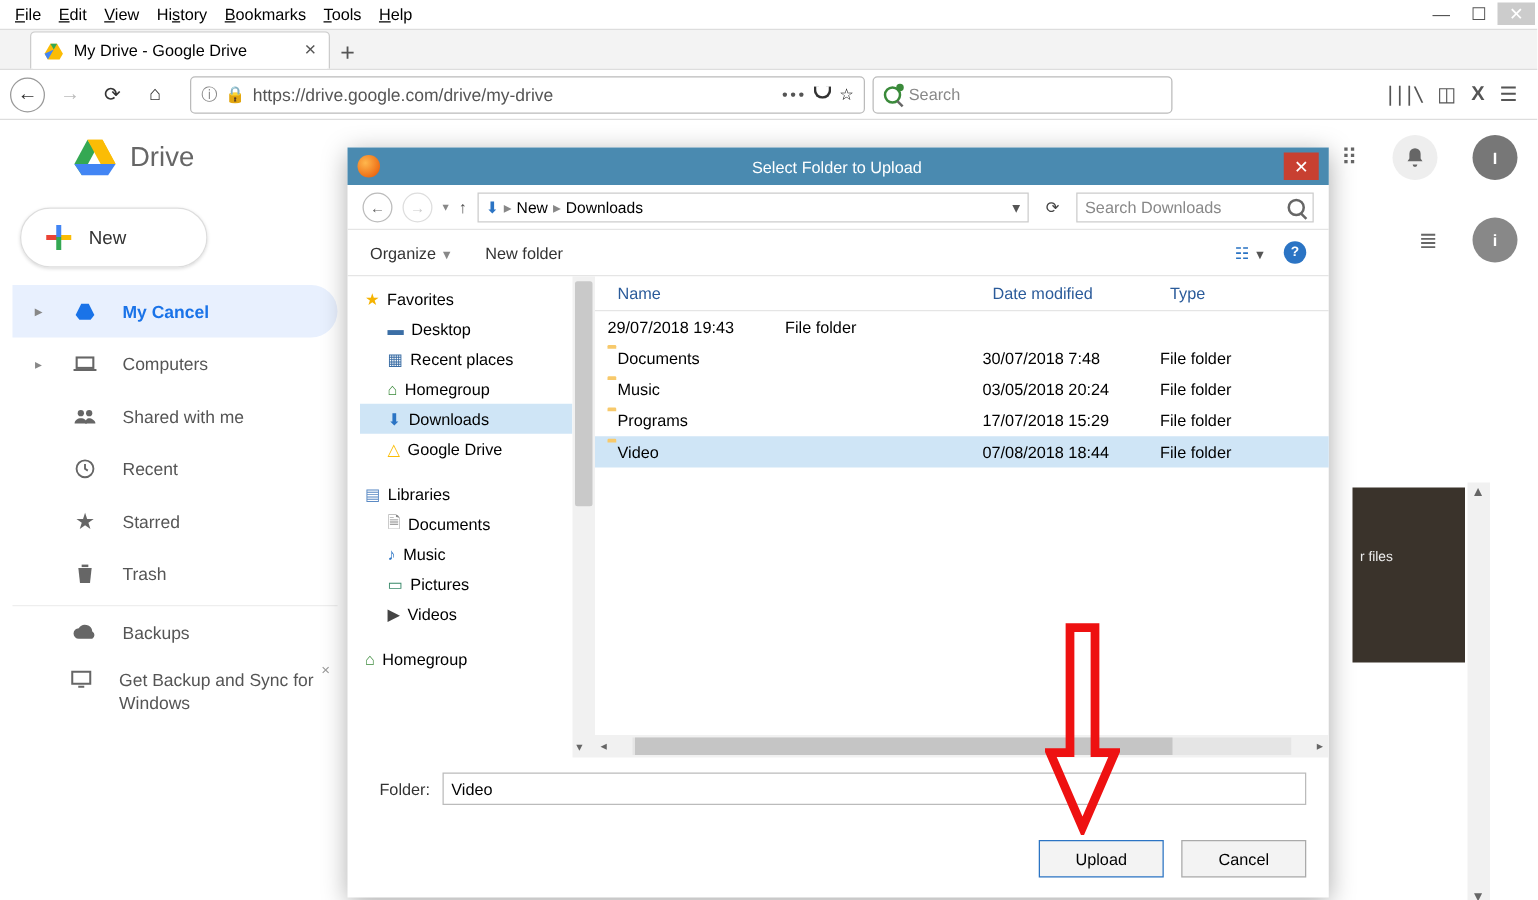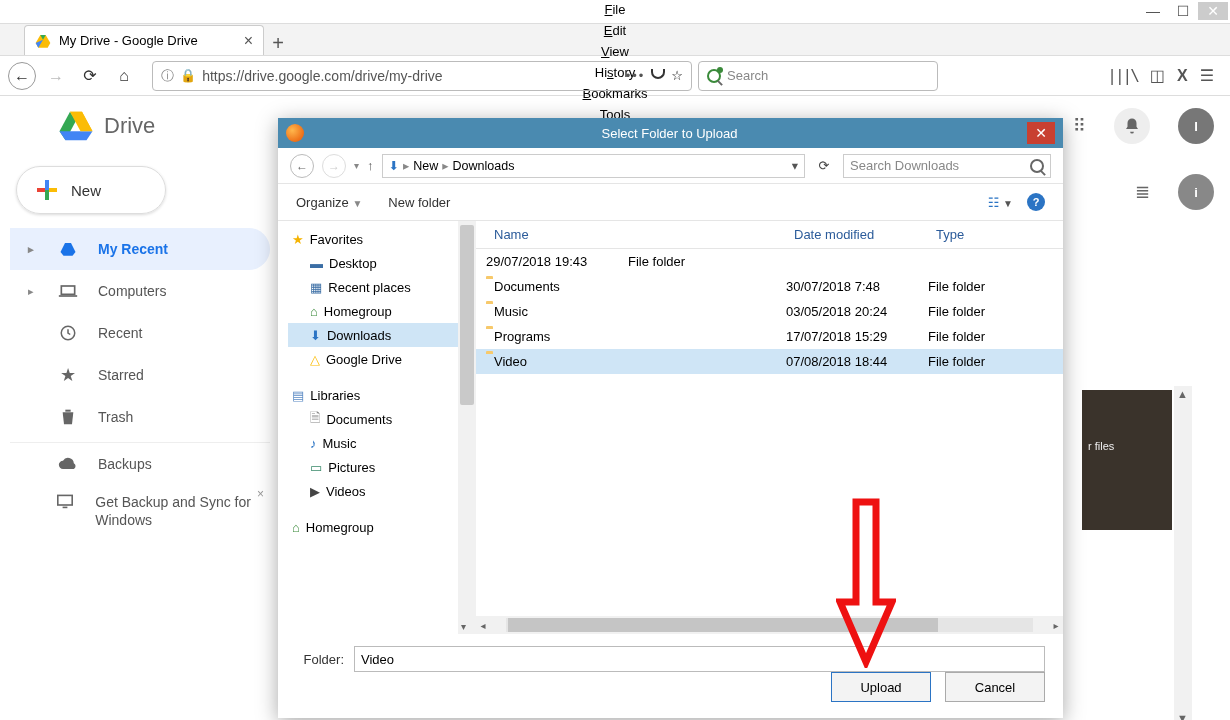--- a/index.html
+++ b/index.html
@@ -1,17 +1,17 @@
 <!DOCTYPE html>
 <html><head>
 <meta charset="utf-8">
 <style>
 * { box-sizing: border-box; margin: 0; padding: 0; font-family: "Segoe UI", Tahoma, sans-serif; }
 body { width: 1230px; height: 720px; overflow: hidden; background: #fff; position: relative; font-size: 13px; color: #000; }
-.menubar { height: 24px; display: flex; align-items: center; padding: 0 6px; gap: 2px; border-bottom: 1px solid #ddd; background: #fff; flex-direction: column; }
+.menubar { height: 24px; display: flex; align-items: center; padding: 0 6px; gap: 2px; border-bottom: 1px solid #ddd; background: #fff; }
 .menubar span { padding: 2px 6px; cursor: default; }
 .menubar span u { text-decoration: underline; }
 .win-controls { position: absolute; top: 2px; right: 2px; display: flex; }
 .win-controls div { width: 30px; height: 18px; display: flex; align-items: center; justify-content: center; font-size: 14px; color: #555; }
 .win-controls .close { background: #ccc; color: #fff; }
 .tabbar { height: 32px; display: flex; align-items: flex-end; background: #f3f3f3; border-bottom: 1px solid #ddd; padding-left: 20px; }
 .tab { display: flex; align-items: center; height: 30px; padding: 0 10px; background: #fff; border: 1px solid #ccc; border-bottom: none; border-top-left-radius: 4px; border-top-right-radius: 4px; margin-left: 4px; gap: 8px; min-width: 240px; }
 .tab .favicon { width: 16px; height: 16px; }
 .tab .closex { margin-left: auto; font-size: 16px; color: #555; }
 .newtab { width: 28px; text-align: center; font-size: 20px; color: #555; }
@@ -53,21 +53,21 @@
 .titlebar .ff { width: 18px; height: 18px; border-radius: 50%; background: radial-gradient(circle at 35% 35%, #ffb74d, #e65100); margin-right: 8px; }
 .titlebar .title { flex: 1; text-align: center; }
 .titlebar .closebtn { width: 28px; height: 22px; background: #c84031; color: #fff; display: flex; align-items: center; justify-content: center; font-size: 14px; }
 .navrow { height: 36px; display: flex; align-items: center; padding: 0 12px; gap: 8px; border-bottom: 1px solid #e5e5e5; }
 .nav-circ { width: 24px; height: 24px; border: 1px solid #bbb; border-radius: 50%; display: flex; align-items: center; justify-content: center; color: #666; font-size: 12px; }
 .nav-circ.dis { color: #ccc; border-color: #ddd; }
 .crumb-box { flex: 1; height: 24px; border: 1px solid #ccc; display: flex; align-items: center; padding: 0 6px; gap: 4px; font-size: 12.5px; }
 .crumb-box .sep { color: #888; }
 .crumb-box .dd { margin-left: auto; color: #555; }
 .refresh { width: 22px; text-align: center; color: #444; }
-.dlg-search { width: 208px; height: 24px; border: 1px solid #ccc; display: flex; align-items: center; padding: 0 6px; color: #888; gap: 6px; }
+.dlg-search { width: 190px; height: 24px; border: 1px solid #ccc; display: flex; align-items: center; padding: 0 6px; color: #888; gap: 6px; }
 .dlg-search .mag2 { margin-left: auto; }
 .toolrow { height: 36px; display: flex; align-items: center; padding: 0 18px; gap: 26px; font-size: 13px; color: #333; }
 .toolrow .right { margin-left: auto; display: flex; gap: 14px; align-items: center; }
 .view-ico { color: #2b74c4; }
 .help-ico { width: 18px; height: 18px; border-radius: 50%; background: #2b74c4; color: #fff; display: flex; align-items: center; justify-content: center; font-size: 11px; font-weight: bold; }
 .body { flex: 1; display: flex; border-top: 1px solid #e5e5e5; }
 .tree { width: 180px; padding: 6px 0 6px 10px; font-size: 13px; overflow: hidden; }
 .tree-item { display: flex; align-items: center; height: 24px; gap: 6px; padding-left: 4px; }
 .tree-item.ind { padding-left: 22px; }
 .tree-item.sel { background: #cfe5f6; }
@@ -80,21 +80,21 @@
 .col-name { width: 300px; }
 .col-date { width: 142px; }
 .col-type { flex: 1; }
 .row { display: flex; height: 25px; align-items: center; padding-left: 10px; }
 .row.sel { background: #cfe5f6; }
 .folder-ico { width: 16px; height: 12px; background: #f7c96b; border-radius: 1px; margin-right: 8px; position: relative; }
 .folder-ico::before { content: ""; position: absolute; top: -3px; left: 0; width: 7px; height: 3px; background: #f7c96b; border-radius: 1px 1px 0 0; }
 .hscroll { height: 18px; display: flex; align-items: center; background: #f1f1f1; margin-top: auto; }
 .hscroll .track { flex: 1; height: 14px; background: #e5e5e5; position: relative; margin: 0 16px; }
 .hscroll .hthumb { position: absolute; left: 2px; top: 0; width: 430px; height: 14px; background: #c5c5c5; }
-.bottom { padding: 12px 18px 16px; display: flex; flex-direction: column; gap: 0; }
+.bottom { padding: 12px 18px 16px; display: flex; flex-direction: column; gap: 28px; }
 .folder-row { display: flex; align-items: center; gap: 10px; }
 .folder-row label { width: 48px; text-align: right; font-size: 13px; color: #333; }
 .folder-input { flex: 1; height: 26px; border: 1px solid #bbb; padding: 0 6px; font-size: 13px; }
 .btn-row { display: flex; justify-content: flex-end; gap: 14px; }
 .dlg-btn { width: 100px; height: 30px; border: 1px solid #aaa; background: #f3f3f3; font-size: 13px; display: flex; align-items: center; justify-content: center; }
 .dlg-btn.primary { border: 1px solid #2b74c4; }
 .arrow-annot { position: absolute; left: 836px; top: 498px; z-index: 20; pointer-events: none; }
 .side-extra { border-top: 1px solid #eee; margin-top: 4px; }
 .thumb-card { position: absolute; right: 58px; top: 294px; width: 90px; height: 140px; background: #3a332b; color: #eee; font-size: 11px; padding: 50px 6px 0; overflow: hidden; }
 .vscroll-page { position: absolute; right: 38px; top: 290px; width: 18px; height: 340px; background: #f1f1f1; }
@@ -190,31 +190,43 @@
       <span class="plus"></span>
       <span>New</span>
     </div>
     <div class="side-item active">
       <span class="chev">▸</span>
       <span class="side-icon">
           <svg width="18" height="16" viewBox="0 0 24 20">
             <polygon points="8,2 16,2 22,14 18,19 6,19 2,14" fill="#1a73e8"></polygon>
           </svg>
         </span>
-      <span>My Recent</span>
+      <span>My Cancel</span>
     </div>
     <div class="side-item">
       <span class="chev">▸</span>
       <span class="side-icon">
           <svg width="20" height="14" viewBox="0 0 24 16" fill="none" stroke="#666" stroke-width="2">
             <rect x="4" y="2" width="16" height="10"></rect>
             <line x1="1" y1="14" x2="23" y2="14"></line>
           </svg>
         </span>
       <span>Computers</span>
+    </div>
+    <div class="side-item">
+      <span class="chev"></span>
+      <span class="side-icon">
+          <svg width="20" height="14" viewBox="0 0 24 16" fill="#666">
+            <circle cx="8" cy="5" r="3"></circle>
+            <circle cx="16" cy="5" r="3"></circle>
+            <path d="M2 15c0-3 3-5 6-5s6 2 6 5"></path>
+            <path d="M12 15c0-3 2-5 4-5s6 2 6 5"></path>
+          </svg>
+        </span>
+      <span>Shared with me</span>
     </div>
     <div class="side-item">
       <span class="chev"></span>
       <span class="side-icon">
           <svg width="18" height="18" viewBox="0 0 24 24" fill="none" stroke="#666" stroke-width="2">
             <circle cx="12" cy="12" r="9"></circle>
             <path d="M12 7v5l3 2"></path>
           </svg>
         </span>
       <span>Recent</span>

